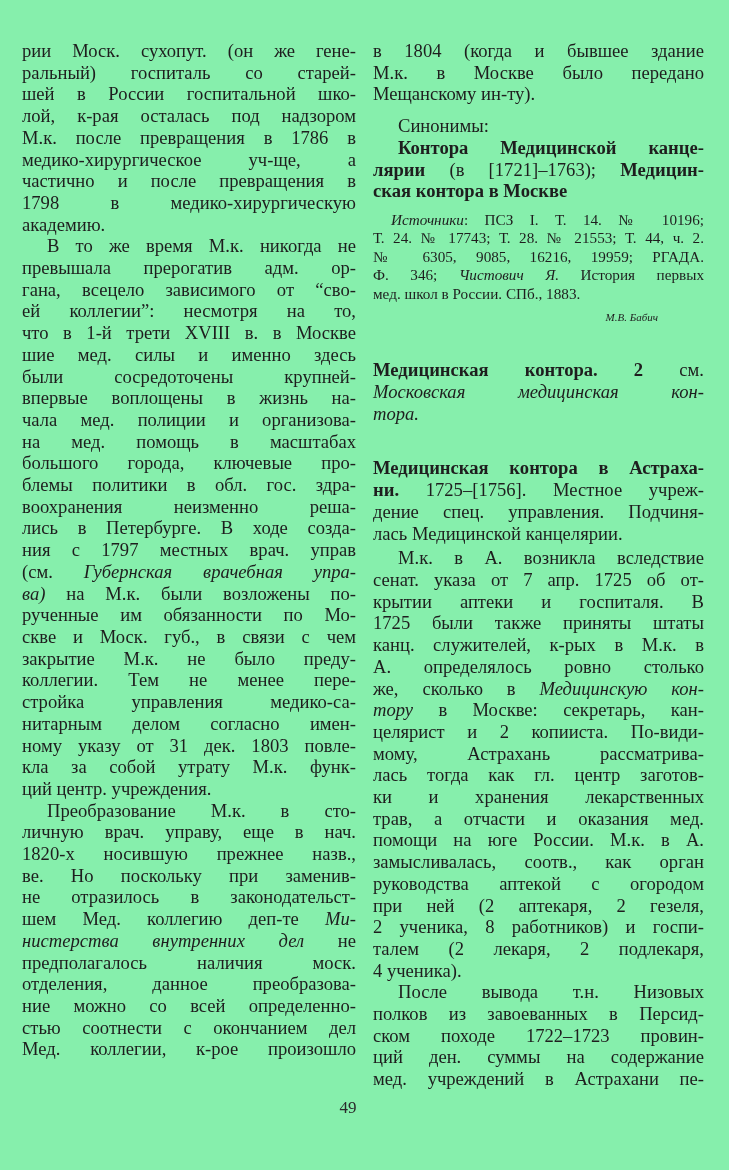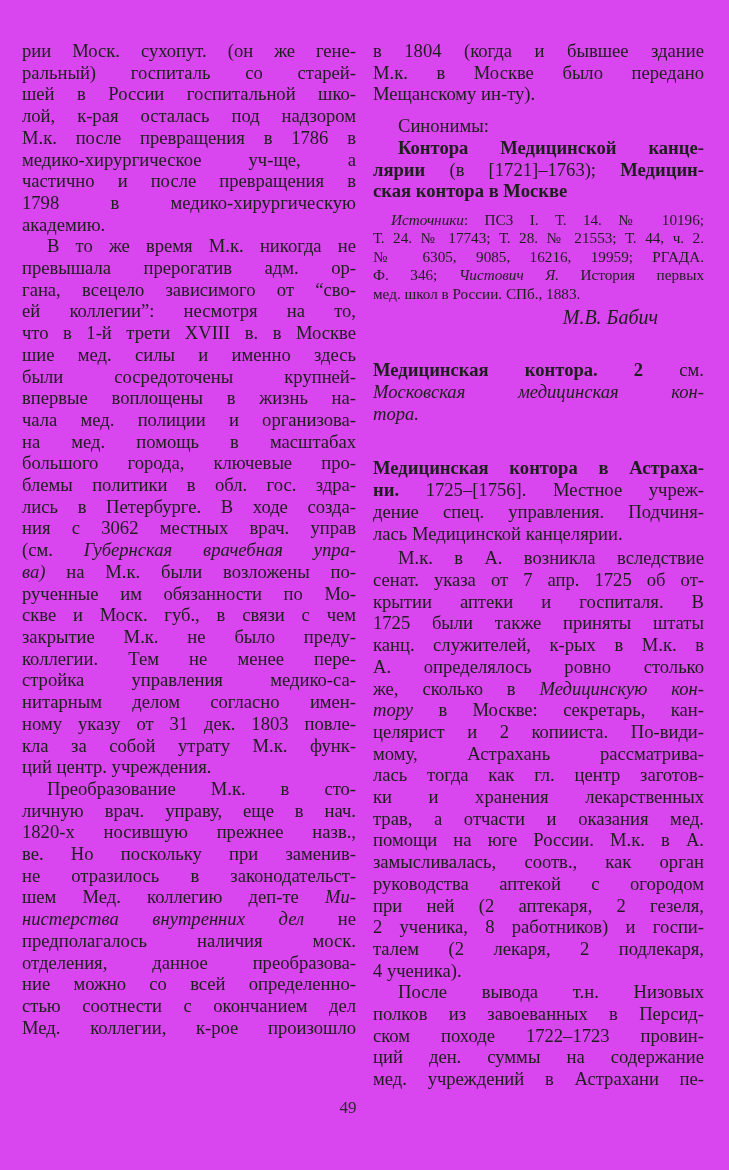--- a/index.html
+++ b/index.html
@@ -1,19 +1,19 @@
 <!DOCTYPE html>
 <html lang="ru"><head>
 <meta charset="utf-8">
 <style>
   html,body{margin:0;padding:0;background:#e8e8e8;}
   .page{
     position:relative;
     width:729px;height:1170px;
-    background:#d946ef;
+    background:#86efac;
     overflow:hidden;
     font-family:"Liberation Serif","DejaVu Serif",serif;
     color:#1e1e1e;
     -webkit-font-smoothing:antialiased;
   }
   .col{
     position:absolute;top:40px;
     font-size:18.6px;line-height:21.7px;
   }
   .col-left{left:22px;width:334px;}
@@ -26,21 +26,21 @@
     white-space:normal;
   }
   .ln.end{text-align-last:left;}
   span.i{font-style:italic;}
   span.b{font-weight:700;}
   
   .para.synonyms-heading{margin-top:10px;}
   .para.sources{margin-top:9px;font-size:15.2px;line-height:18.4px;}
   .para.sources.indent .ln:first-child{padding-left:18px;}
   .para.signature{
-    margin-top:5px;font-size:20px;line-height:18.4px;
+    margin-top:5px;font-size:11px;line-height:18.4px;
     padding-right:46px;
   }
   .para.signature .ln{text-align:right;text-align-last:right;}
   .para.entry{margin-top:33px;}
   .para.body-tight{margin-top:3px;}
   .page-number{
     position:absolute;top:1098px;left:8px;width:680px;
     text-align:center;font-size:17px;color:#2a2a2a;
   }
 </style>
@@ -66,22 +66,23 @@
         <div class="ln"><span>гана, всецело зависимого от “сво-</span></div>
         <div class="ln"><span>ей коллегии”: несмотря на то,</span></div>
         <div class="ln"><span>что в 1-й трети XVIII в. в Москве</span></div>
         <div class="ln"><span>шие мед. силы и именно здесь</span></div>
         <div class="ln"><span>были сосредоточены крупней-</span></div>
         <div class="ln"><span>впервые воплощены в жизнь на-</span></div>
         <div class="ln"><span>чала мед. полиции и организова-</span></div>
         <div class="ln"><span>на мед. помощь в масштабах</span></div>
         <div class="ln"><span>большого города, ключевые про-</span></div>
         <div class="ln"><span>блемы политики в обл. гос. здра-</span></div>
+        <div class="ln"><span>воохранения неизменно реша-</span></div>
         <div class="ln"><span>лись в Петербурге. В ходе созда-</span></div>
-        <div class="ln"><span>ния с 3062 местных врач. управ</span></div>
+        <div class="ln"><span>ния с 1797 местных врач. управ</span></div>
         <div class="ln"><span>(см. </span><span class="i">Губернская врачебная упра-</span></div>
         <div class="ln"><span class="i">ва)</span><span> на М.к. были возложены по-</span></div>
         <div class="ln"><span>рученные им обязанности по Мо-</span></div>
         <div class="ln"><span>скве и Моск. губ., в связи с чем</span></div>
         <div class="ln"><span>закрытие М.к. не было преду-</span></div>
         <div class="ln"><span>коллегии. Тем не менее пере-</span></div>
         <div class="ln"><span>стройка управления медико-са-</span></div>
         <div class="ln"><span>нитарным делом согласно имен-</span></div>
         <div class="ln"><span>ному указу от 31 дек. 1803 повле-</span></div>
         <div class="ln"><span>кла за собой утрату М.к. функ-</span></div>

